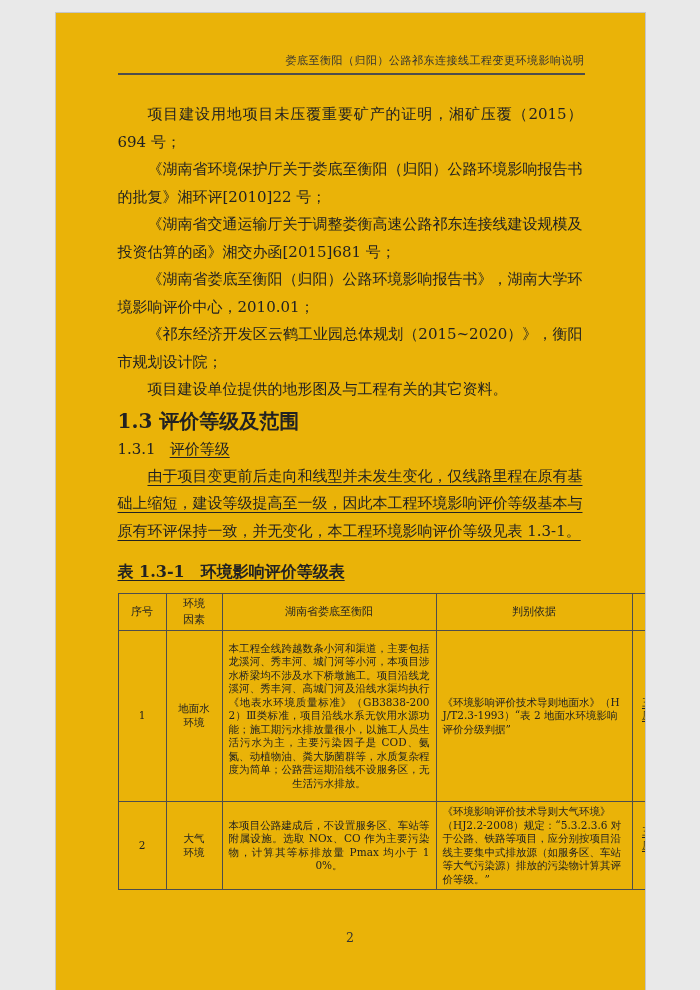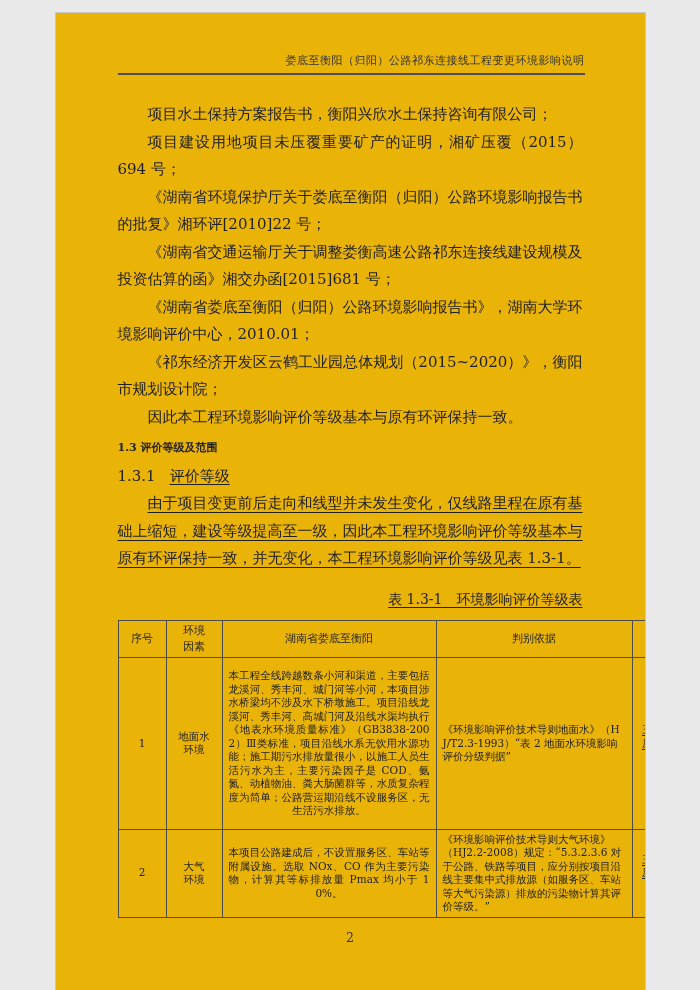--- a/index.html
+++ b/index.html
@@ -28,21 +28,21 @@
   .body {
     margin:26px 62px 0 62px;
     font-size:15px;
     line-height:27.5px;
     text-align:justify;
   }
   .para { margin:0; }
   .indent { text-indent:2em; }
   .h2 {
     margin:3px 0 0 0;
-    font-size:11px;
+    font-size:20px;
     font-weight:bold;
     line-height:28px;
   }
   .h3 {
     margin:0;
     font-size:15px;
     font-weight:normal;
     line-height:28px;
   }
   .h3 .h3-title {
@@ -50,23 +50,23 @@
     text-decoration:underline;
     text-underline-offset:3px;
     font-family:Liberation Serif, serif;
   }
   .underlined-para {
     text-decoration:underline;
     text-underline-offset:4px;
   }
   .table-title {
     margin:13px 0 0 0;
-    text-align:right;
-    font-size:14px;
-    font-weight:normal;
+    text-align:left;
+    font-size:16px;
+    font-weight:bold;
   }
   .table-title span {
     text-decoration:underline;
     text-underline-offset:3px;
     white-space:pre;
   }
   table.grade-table {
     width:100%;
     margin-top:7px;
     border-collapse:collapse;
@@ -117,27 +117,26 @@
 <body>
 
 <div class="page">
 
   <div class="doc-header">
     <div class="doc-header-text">娄底至衡阳（归阳）公路祁东连接线工程变更环境影响说明</div>
     <div class="header-rule"></div>
   </div>
 
   <div class="body">
-    <p class="para indent">项目水土保持方案报告书，衡阳兴欣水土保持咨询有限公司；</p>
     <p class="para indent">项目建设用地项目未压覆重要矿产的证明，湘矿压覆（2015）694 号；</p>
     <p class="para indent">《湖南省环境保护厅关于娄底至衡阳（归阳）公路环境影响报告书的批复》湘环评[2010]22 号；</p>
     <p class="para indent">《湖南省交通运输厅关于调整娄衡高速公路祁东连接线建设规模及投资估算的函》湘交办函[2015]681 号；</p>
     <p class="para indent">《湖南省娄底至衡阳（归阳）公路环境影响报告书》，湖南大学环境影响评价中心，2010.01；</p>
     <p class="para indent">《祁东经济开发区云鹤工业园总体规划（2015~2020）》，衡阳市规划设计院；</p>
-    <p class="para indent">因此本工程环境影响评价等级基本与原有环评保持一致。</p>
+    <p class="para indent">项目建设单位提供的地形图及与工程有关的其它资料。</p>
 
     <h2 class="h2">1.3 评价等级及范围</h2>
 
     <h3 class="h3"><span>1.3.1</span><span class="h3-title">评价等级</span></h3>
 
     <p class="para indent underlined-para">由于项目变更前后走向和线型并未发生变化，仅线路里程在原有基础上缩短，建设等级提高至一级，因此本工程环境影响评价等级基本与原有环评保持一致，并无变化，本工程环境影响评价等级见表 1.3-1。</p>
 
     <div class="table-title"><span>表 1.3-1　环境影响评价等级表</span></div>
 
     <table class="grade-table">

